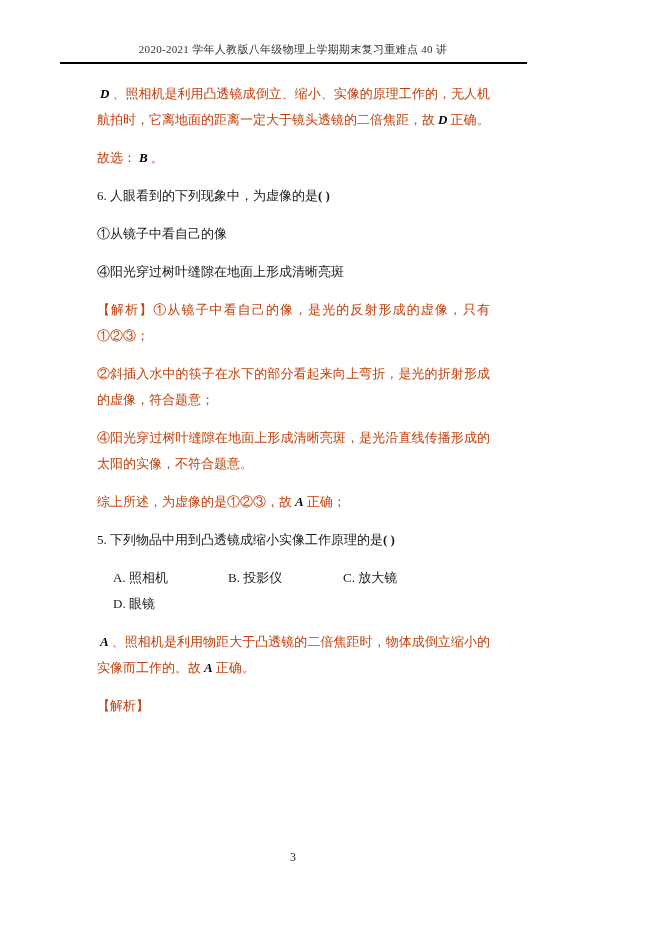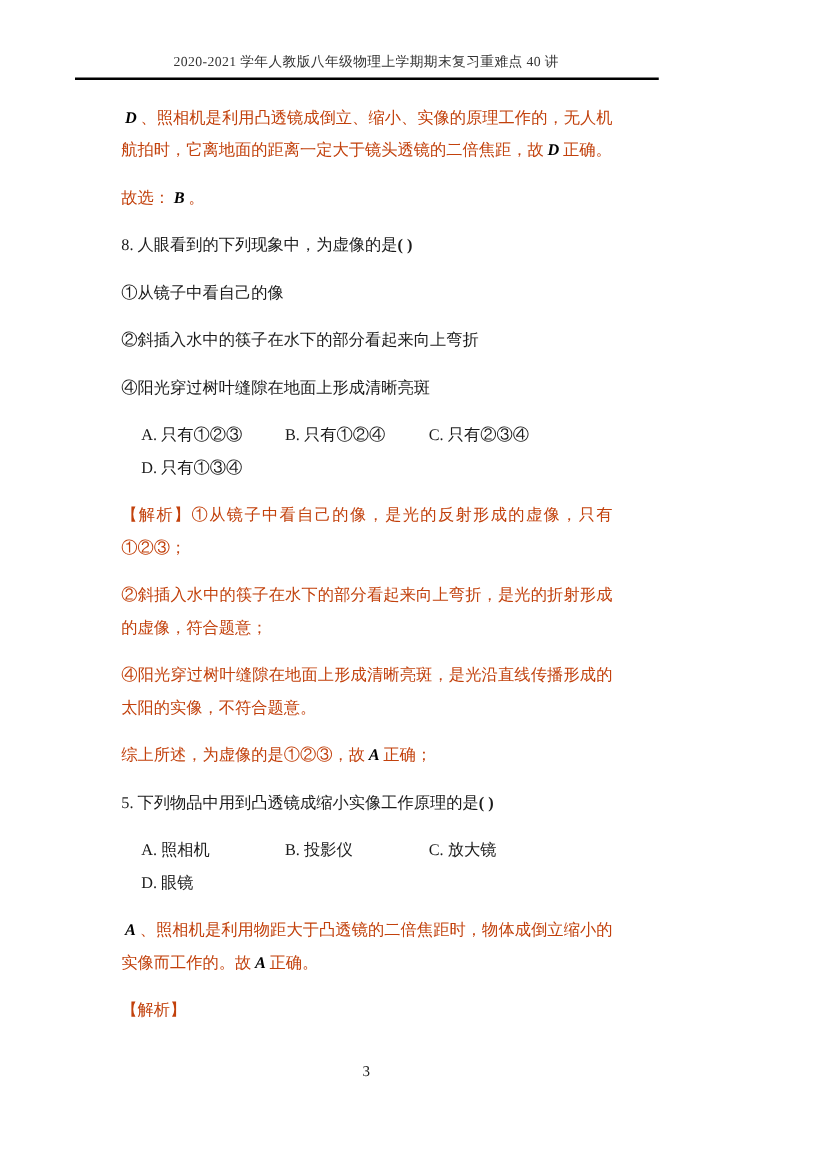--- a/index.html
+++ b/index.html
@@ -42,25 +42,23 @@
 <div class="page">
 
   <div class="header">
     <div class="header-title">2020-2021 学年人教版八年级物理上学期期末复习重难点 40 讲</div>
     <div class="header-rule"></div>
   </div>
 
   <div class="content">
       <p class="para"><span class="ansb">D</span><span class="red">、照相机是利用凸透镜成倒立、缩小、实像的原理工作的，无人机航拍时，它离地面的距离一定大于镜头透镜的二倍焦距，故</span><span class="ansb">D</span><span class="red">正确。</span></p>
       <p class="para"><span class="red">故选：</span><span class="ansb">B</span><span class="red">。</span></p>
-      <p class="para"><span class="blk">8. 人眼看到的下列现象中，为虚像的是</span><span class="blkb">(  )</span></p>
+      <p class="para"><span class="blk">6. 人眼看到的下列现象中，为虚像的是</span><span class="blkb">(  )</span></p>
       <p class="para"><span class="blk">①从镜子中看自己的像</span></p>
-      <p class="para"><span class="blk">②斜插入水中的筷子在水下的部分看起来向上弯折</span></p>
       <p class="para"><span class="blk">④阳光穿过树叶缝隙在地面上形成清晰亮斑</span></p>
-      <div class="para options"><span class="opt blk">A. 只有①②③</span><span class="opt blk">B. 只有①②④</span><span class="opt blk">C. 只有②③④</span><span class="opt blk">D. 只有①③④</span></div>
       <p class="para"><span class="red">【解析】①从镜子中看自己的像，是光的反射形成的虚像，只有①②③；</span></p>
       <p class="para"><span class="red">②斜插入水中的筷子在水下的部分看起来向上弯折，是光的折射形成的虚像，符合题意；</span></p>
       <p class="para"><span class="red">④阳光穿过树叶缝隙在地面上形成清晰亮斑，是光沿直线传播形成的太阳的实像，不符合题意。</span></p>
       <p class="para"><span class="red">综上所述，为虚像的是①②③，故</span><span class="ansb">A</span><span class="red">正确；</span></p>
       <p class="para"><span class="blk">5. 下列物品中用到凸透镜成缩小实像工作原理的是</span><span class="blkb">(  )</span></p>
       <div class="para options"><span class="opt blk">A. 照相机</span><span class="opt blk">B. 投影仪</span><span class="opt blk">C. 放大镜</span><span class="opt blk">D. 眼镜</span></div>
       <p class="para"><span class="ansb">A</span><span class="red">、照相机是利用物距大于凸透镜的二倍焦距时，物体成倒立缩小的实像而工作的。故</span><span class="ansb">A</span><span class="red">正确。</span></p>
       <p class="para"><span class="red">【解析】</span></p>
     </div>
 

